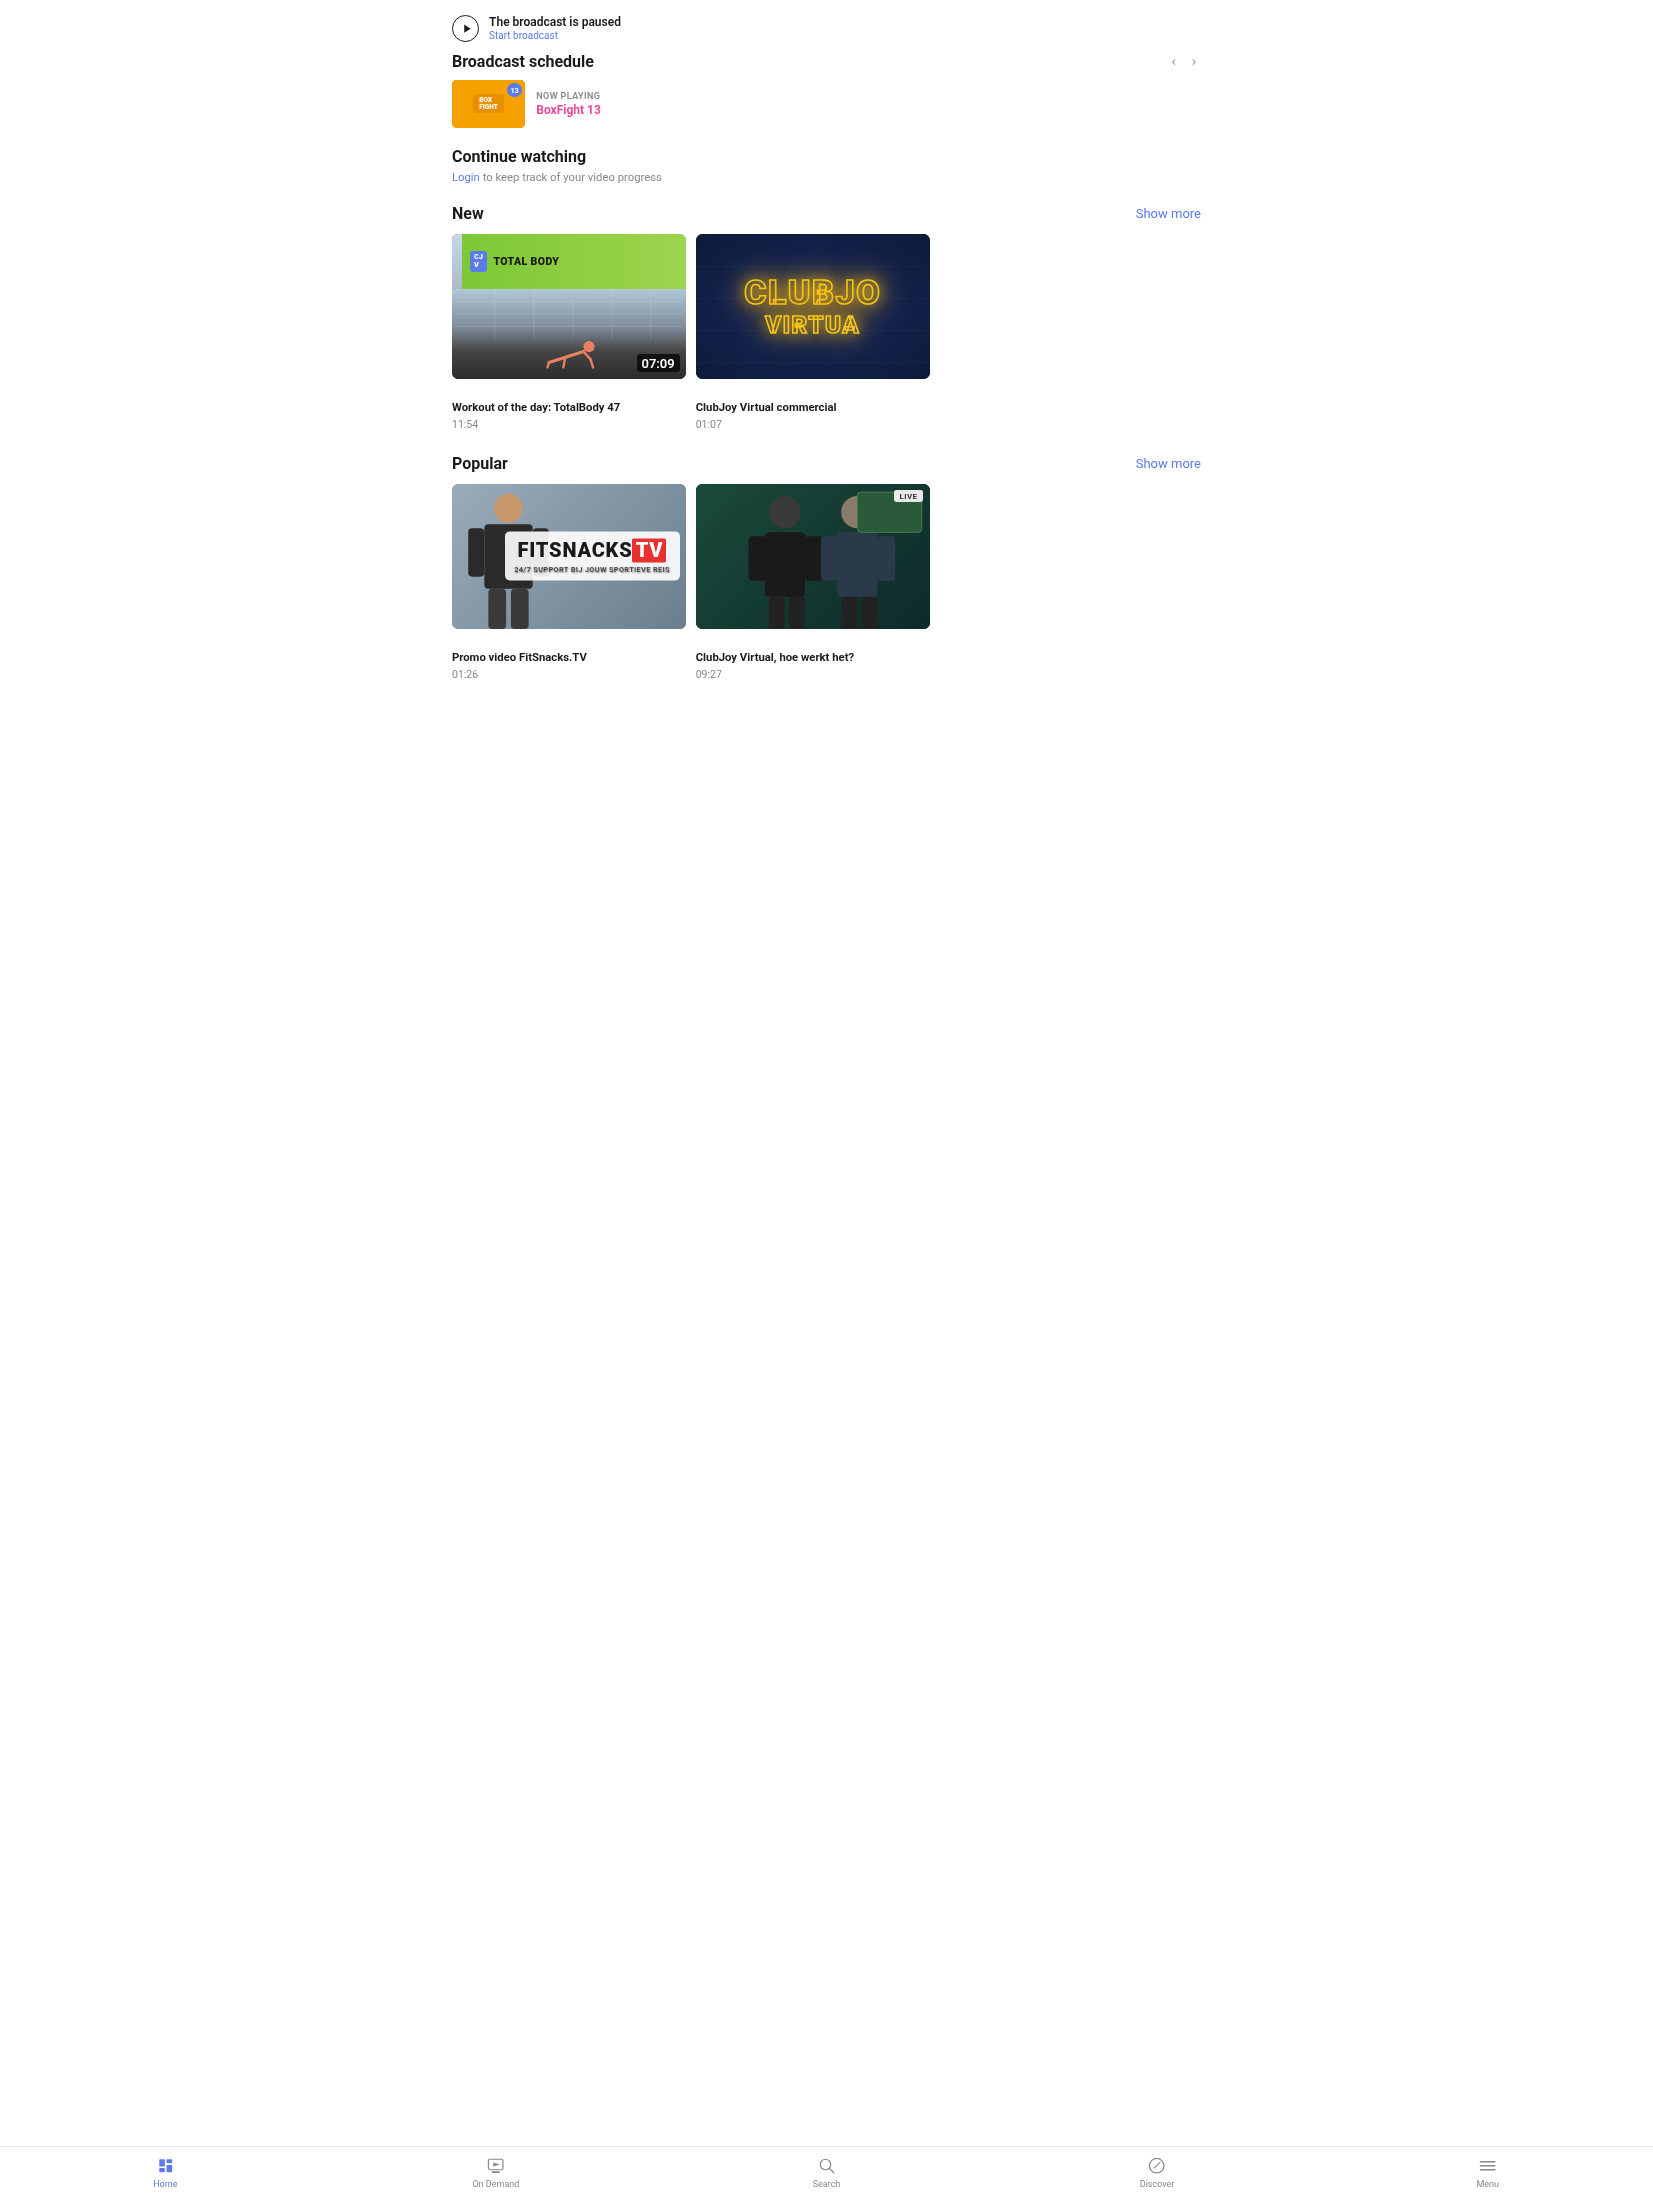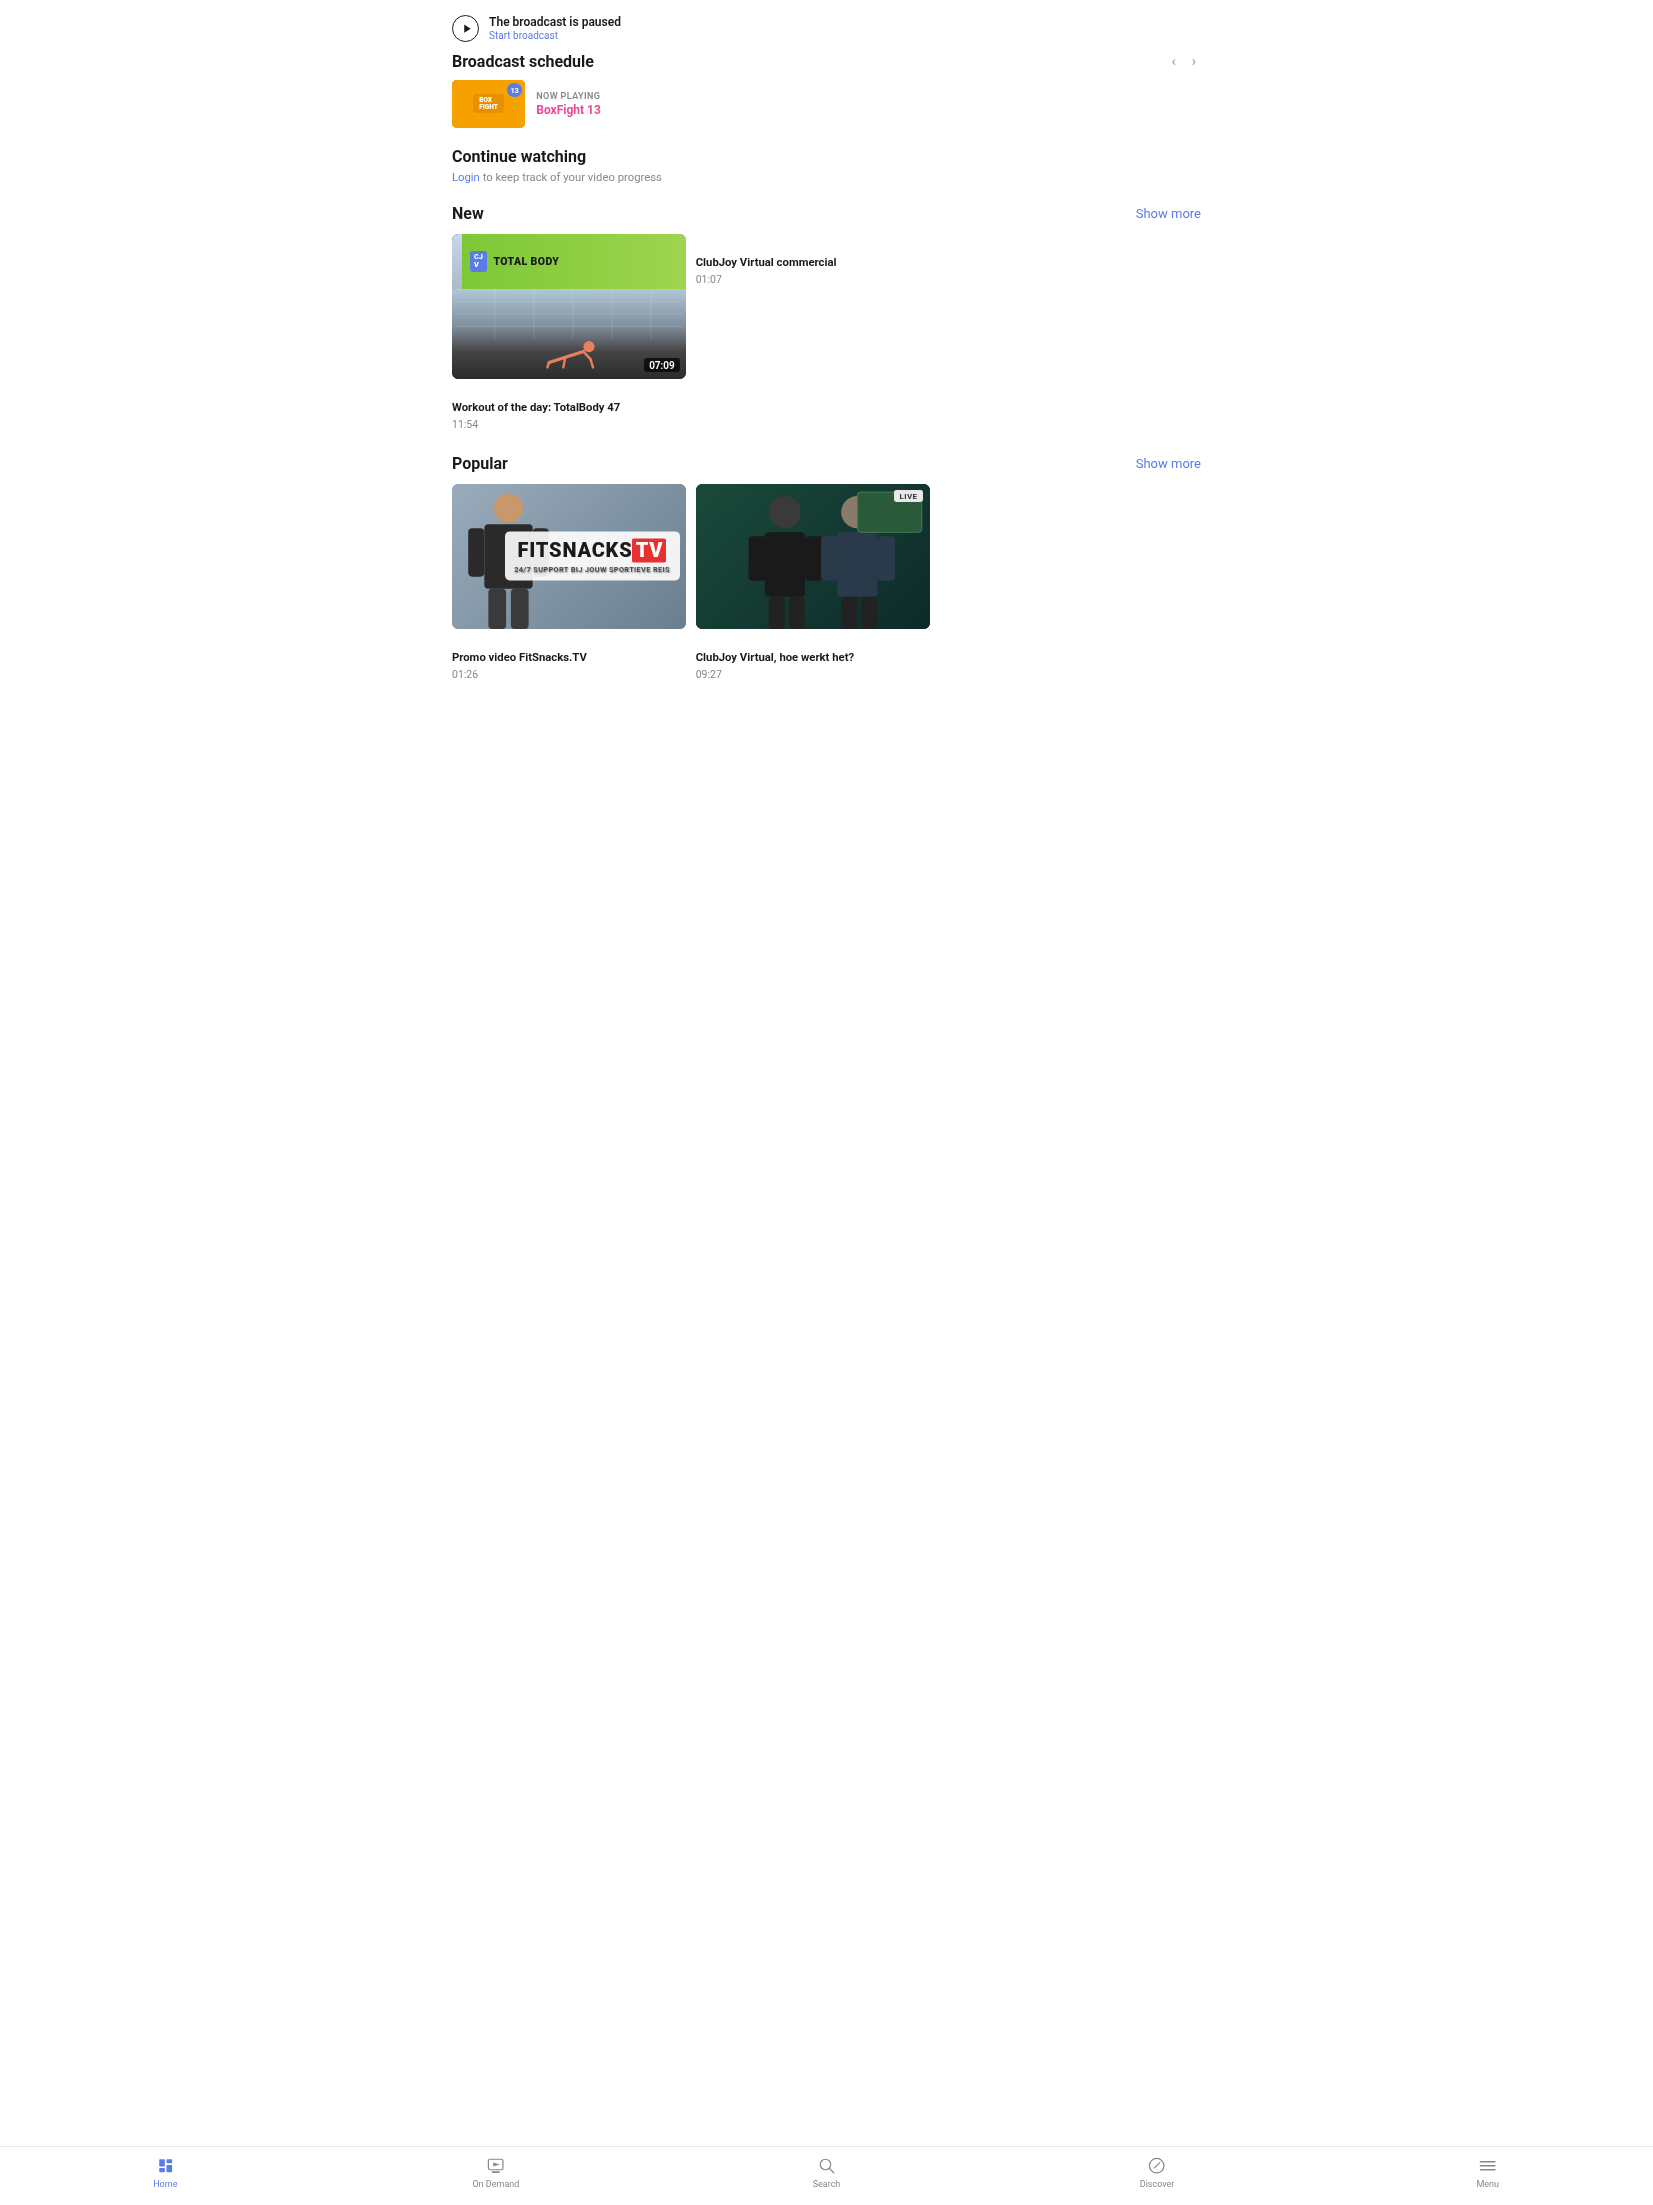--- a/index.html
+++ b/index.html
@@ -152,21 +152,21 @@
       overflow: hidden;
       position: relative;
       background: #222;
     }
     .video-duration-badge {
       position: absolute;
       bottom: 6.5px;
       right: 6.5px;
       background: rgba(0,0,0,0.7);
       color: #fff;
-      font-size: 10px;
+      font-size: 13px;
       font-weight: 600;
       padding: 1.6px 4.8px;
       border-radius: 3.2px;
       margin-left: 39px;
     }
     .live-badge {
       position: absolute;
       top: 6.5px;
       right: 6.5px;
       background: #e8e8e8;
@@ -415,20 +415,38 @@
             </svg>
           </div>
           <div class="video-duration-badge">07:09</div>
         </div>
       </div>
       <div class="video-title">Workout of the day: TotalBody 47</div>
       <div class="video-duration">11:54</div>
     </div>
 
     <div class="video-card">
+      <div class="video-thumb">
+        <div class="thumb-clubjoy">
+
+          <div style="text-align:center;">
+            <div class="clubjoy-neon" style="font-size:34px;">CLUBJO</div>
+            <div class="clubjoy-neon" style="font-size:24px;">VIRTUA</div>
+          </div>
+
+          <div style="position:absolute;top:0;left:0;right:0;bottom:0;opacity:0.2;">
+            <svg width="100%" height="100%" viewBox="0 0 290 180">
+              <line x1="0" y1="40" x2="300" y2="40" stroke="#888" stroke-width="0.5"></line>
+              <line x1="0" y1="80" x2="300" y2="80" stroke="#888" stroke-width="0.5"></line>
+              <line x1="0" y1="120" x2="300" y2="120" stroke="#888" stroke-width="0.5"></line>
+              <line x1="0" y1="160" x2="300" y2="160" stroke="#888" stroke-width="0.5"></line>
+            </svg>
+          </div>
+        </div>
+      </div>
       <div class="video-title">ClubJoy Virtual commercial</div>
       <div class="video-duration">01:07</div>
     </div>
   </div>
 </div>
 
 <div>
   <div class="section-header">
     <span class="section-title">Popular</span>
     <a class="show-more">Show more</a>

